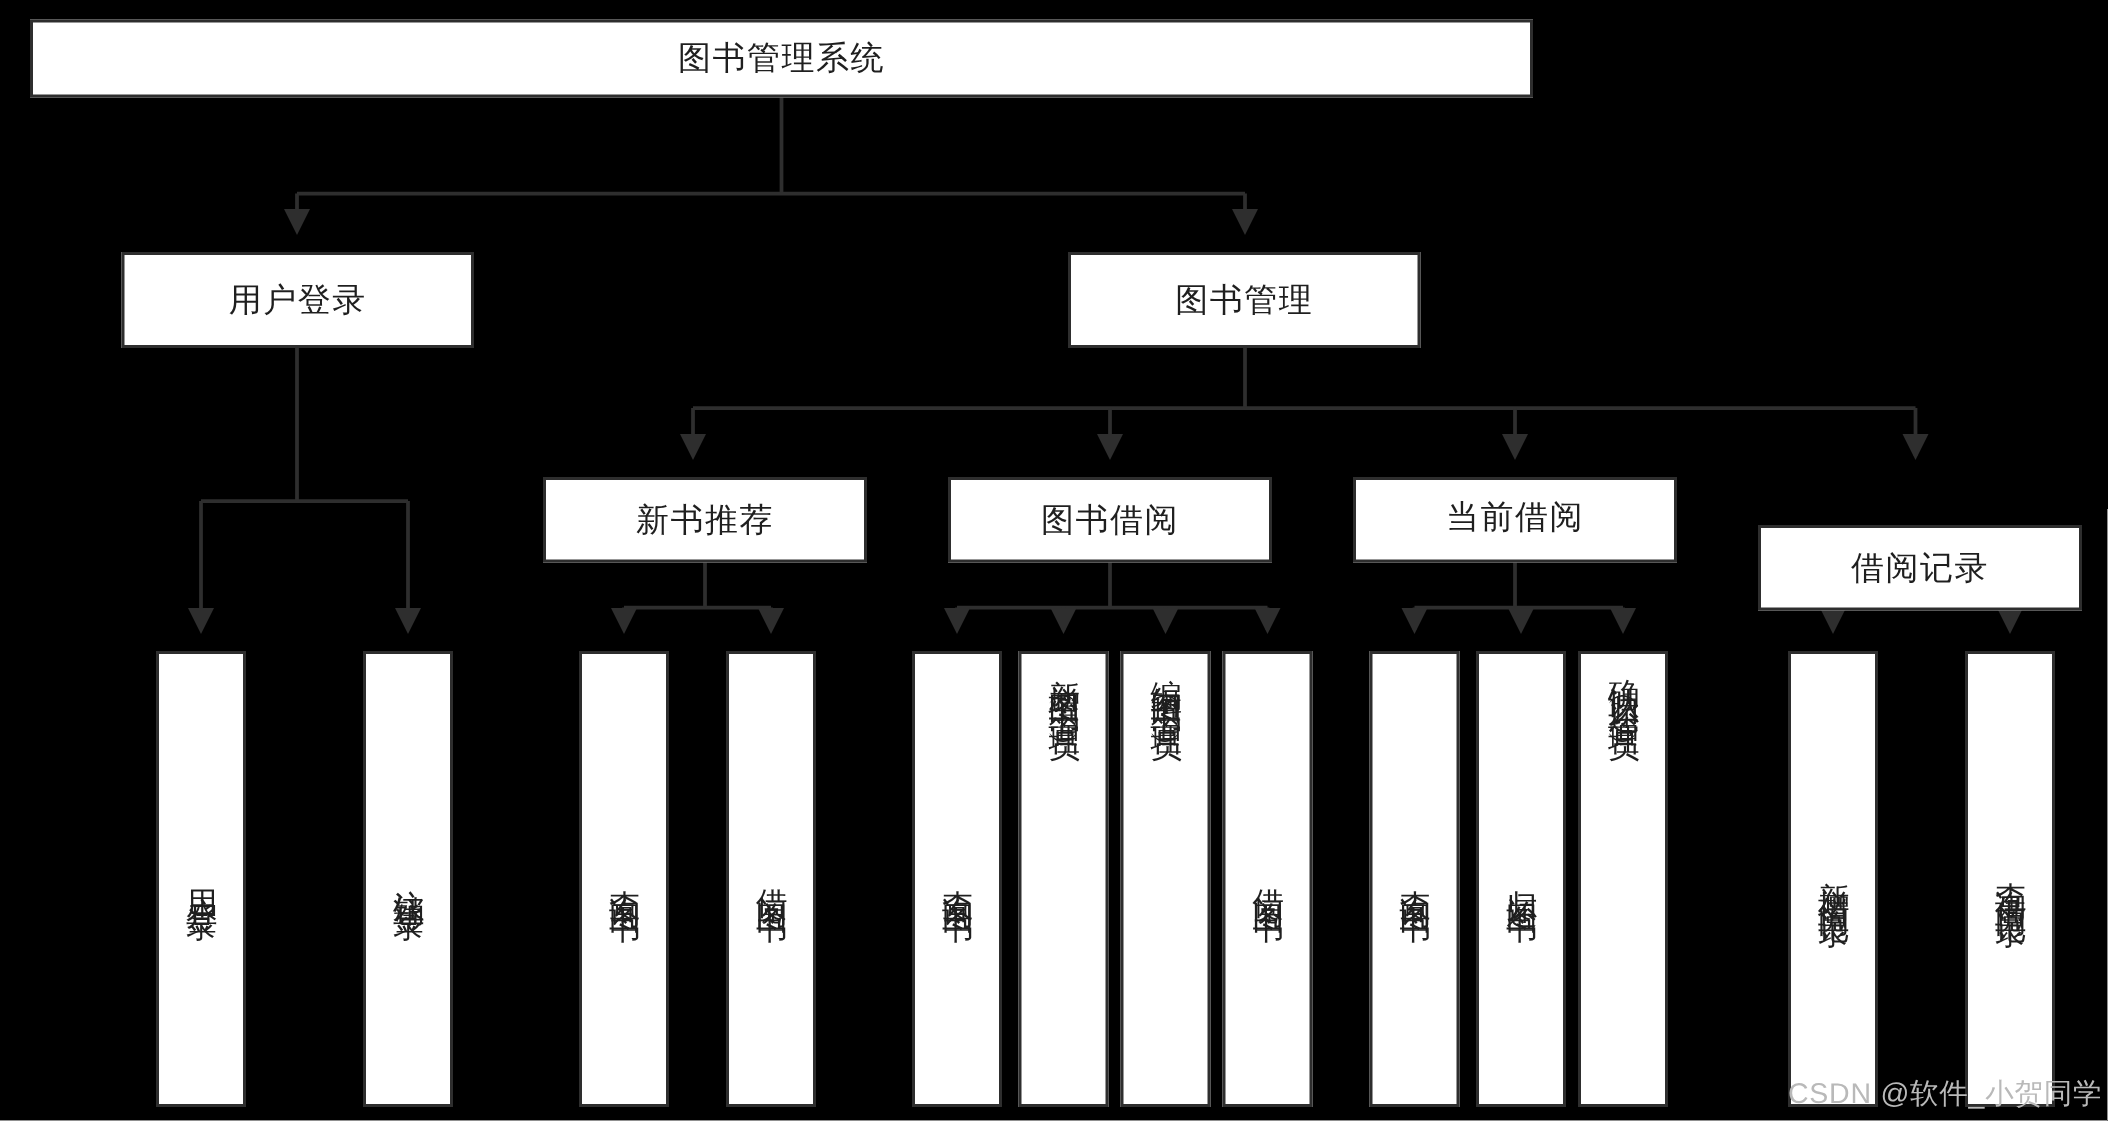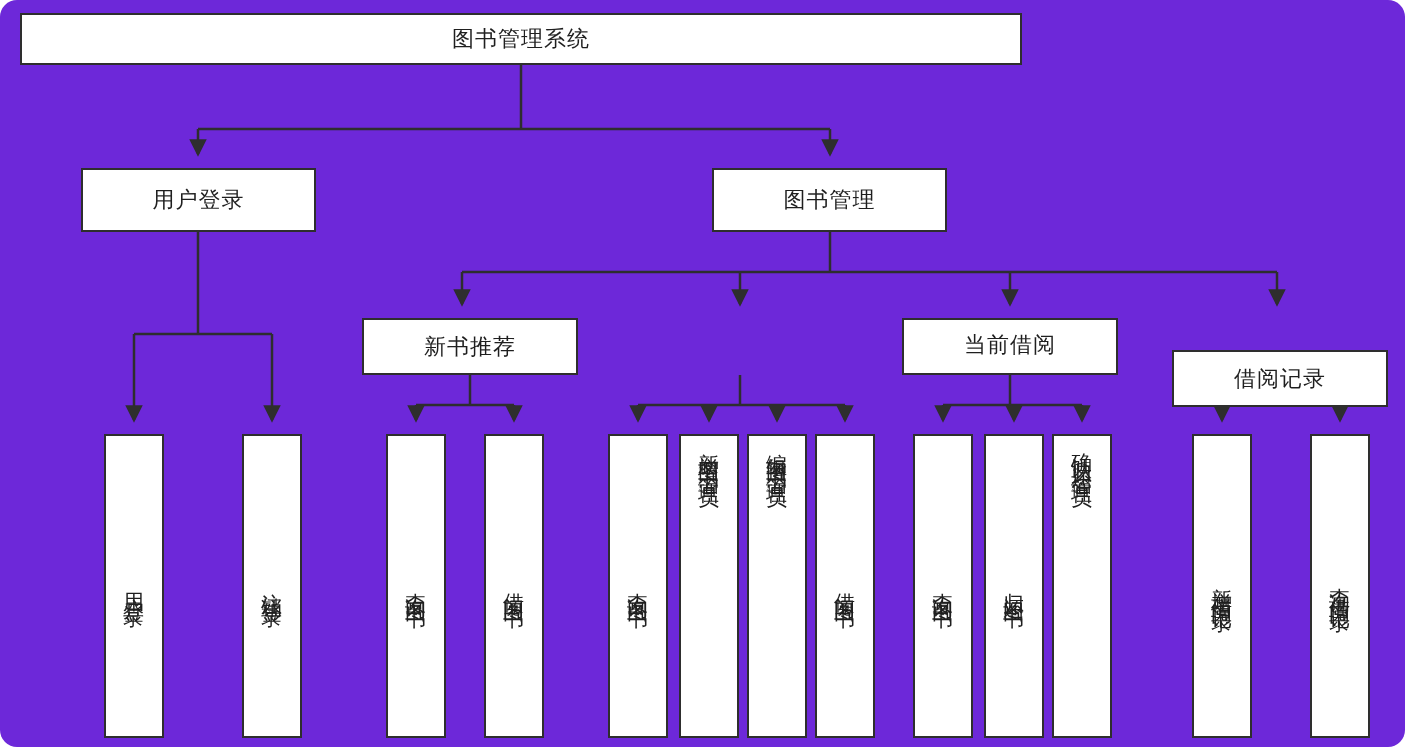--- a/index.html
+++ b/index.html
@@ -65,21 +65,21 @@
     font-size: 19px;
     color: #b9b9b9;
     letter-spacing: 0.5px;
     white-space: nowrap;
     z-index: 3;
   }
 </style>
 </head>
 <body>
 
-<div id="canvas" style="background: #6d28d9; border-radius: 17px;">
+<div id="canvas" style="background: #000000;">
 
   <svg id="edges" viewBox="0 0 1405 747" xmlns="http://www.w3.org/2000/svg">
     <defs>
       <marker id="arrow" viewBox="0 0 10 10" refX="8.5" refY="5" markerWidth="7" markerHeight="7" orient="auto-start-reverse">
         <path d="M 0 0 L 10 5 L 0 10 z" fill="#2e2e2e"></path>
       </marker>
     </defs>
     <g stroke="#2e2e2e" stroke-width="2.5" fill="none">
 
       <path d="M 521 65 L 521 129"></path>
@@ -131,20 +131,23 @@
   <div class="node" style="left: 81px; top: 168px; width: 235px; height: 64px; border-color: rgb(46, 46, 46);">
     <span class="lbl" style="color: rgb(31, 31, 31);">用户登录</span>
   </div>
   <div class="node" style="left: 712px; top: 168px; width: 235px; height: 64px; border-color: rgb(46, 46, 46);">
     <span class="lbl" style="color: rgb(31, 31, 31);">图书管理</span>
   </div>
 
   <div class="node" style="left: 362px; top: 318px; width: 216px; height: 57px; border-color: rgb(46, 46, 46);">
     <span class="lbl" style="color: rgb(31, 31, 31);">新书推荐</span>
   </div>
+  <div class="node" style="left: 632px; top: 318px; width: 216px; height: 57px; border-color: rgb(46, 46, 46);">
+    <span class="lbl" style="color: rgb(31, 31, 31);">图书借阅</span>
+  </div>
   <div class="node" style="left: 902px; top: 318px; width: 216px; height: 57px; border-color: rgb(46, 46, 46); font-family: Liberation Mono, monospace;">
     <span class="lbl" style="color: rgb(31, 31, 31);">当前借阅</span>
   </div>
   <div class="node" style="left: 1172px; top: 318px; width: 216px; height: 57px; border-color: rgb(46, 46, 46); margin-top: 32px;">
     <span class="lbl" style="color: rgb(31, 31, 31);">借阅记录</span>
   </div>
 
   <div class="node leaf vcenter" style="left: 104px; top: 434px; width: 60px; height: 304px; border-color: rgb(46, 46, 46);">
     <span class="lbl" style="color: rgb(31, 31, 31);">用户登录</span>
   </div>
@@ -178,14 +181,15 @@
   <div class="node leaf" style="left: 1052px; top: 434px; width: 60px; height: 304px; border-color: rgb(46, 46, 46);">
     <span class="lbl" style="color: rgb(31, 31, 31);">确认归还（管理员）</span>
   </div>
   <div class="node leaf vcenter" style="left: 1192px; top: 434px; width: 60px; height: 304px; border-color: rgb(46, 46, 46);">
     <span class="lbl" style="color: rgb(31, 31, 31);">新增借阅记录</span>
   </div>
   <div class="node leaf vcenter" style="left: 1310px; top: 434px; width: 60px; height: 304px; border-color: rgb(46, 46, 46);">
     <span class="lbl" style="color: rgb(31, 31, 31);">查询借阅记录</span>
   </div>
 
+  <div class="watermark" style="left: 1192px; top: 716px; color: rgb(185, 185, 185);">CSDN @软件_小贺同学</div>
 
 </div>
 
 </body></html>

